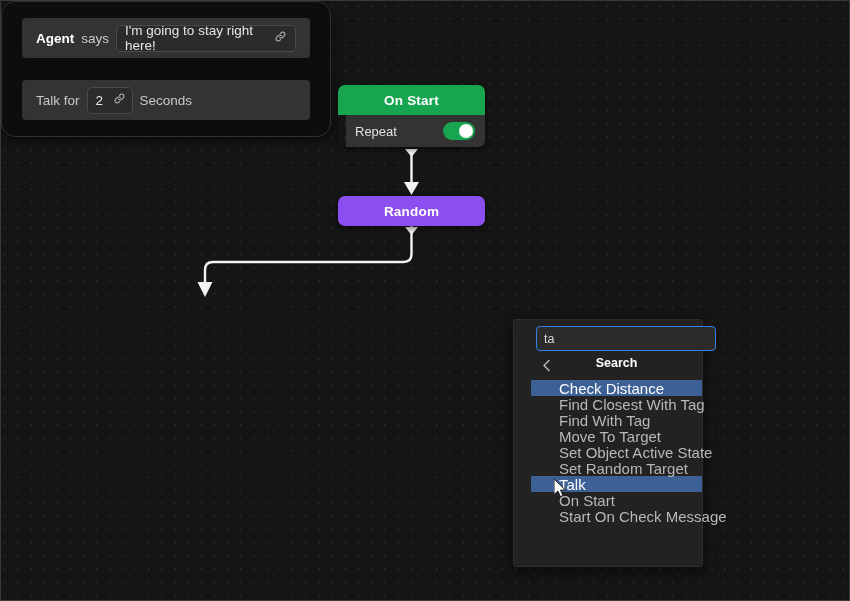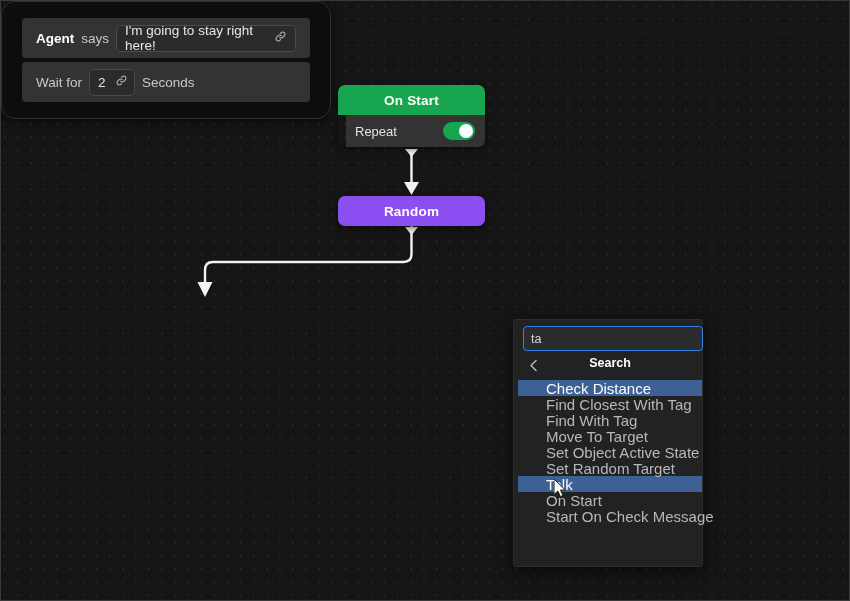--- a/index.html
+++ b/index.html
@@ -66,21 +66,21 @@
     box-shadow: 0 2px 6px rgba(0,0,0,.55);
   }
 
   
   #node-agent {
     left: 40px; top: 302px; width: 330px;
     background: #0d0d0d;
     border: 1px solid #303030;
     border-radius: 14px;
     padding: 16px 20px;
-    display: flex; flex-direction: column; gap: 4px;
+    display: flex; flex-direction: column; gap: 22px;
     box-shadow: 0 3px 10px rgba(0,0,0,.6);
   }
   .stmt-row {
     background: #333333;
     border-radius: 4px;
     height: 40px;
     display: flex; align-items: center;
     padding: 0 14px;
     gap: 7px;
     font-size: 13.5px; color: #dcdcdc;
@@ -102,21 +102,21 @@
 
   
   #search-panel {
     position: absolute;
     left: 512px; top: 318px;
     width: 190px; height: 248px;
     background: #222222;
     border: 1px solid #2e2e2e;
     border-radius: 3px;
     box-shadow: 0 4px 14px rgba(0,0,0,.6);
-    padding: 4px 5px 0 9px;
+    padding: 4px 5px 0 22px;
   }
   #search-input {
     width: 180px; height: 25px;
     background: #2b2b2b;
     border: 1.6px solid #2f80ed;
     border-radius: 4px;
     color: #d8d8d8;
     font-family: "Liberation Sans", sans-serif;
     font-size: 12.5px;
     padding: 0 7px;
@@ -198,21 +198,21 @@
         <span class="link-ico">
           <svg width="13" height="13" viewBox="0 0 24 24" fill="none" stroke="#cfcfcf" stroke-width="2" stroke-linecap="round">
             <path d="M10.5 13.5a4 4 0 0 0 5.7 0l2.8-2.8a4 4 0 1 0-5.7-5.7l-1.3 1.3"></path>
             <path d="M13.5 10.5a4 4 0 0 0-5.7 0l-2.8 2.8a4 4 0 1 0 5.7 5.7l1.3-1.3"></path>
           </svg>
         </span>
       </span>
     </div>
 
     <div class="stmt-row">
-      <span class="kw">Wait for</span>
+      <span class="kw">Talk for</span>
       <span class="field num">
         <span>2</span>
         <span class="link-ico">
           <svg width="13" height="13" viewBox="0 0 24 24" fill="none" stroke="#cfcfcf" stroke-width="2" stroke-linecap="round">
             <path d="M10.5 13.5a4 4 0 0 0 5.7 0l2.8-2.8a4 4 0 1 0-5.7-5.7l-1.3 1.3"></path>
             <path d="M13.5 10.5a4 4 0 0 0-5.7 0l-2.8 2.8a4 4 0 1 0 5.7 5.7l1.3-1.3"></path>
           </svg>
         </span>
       </span>
       <span class="kw">Seconds</span>

